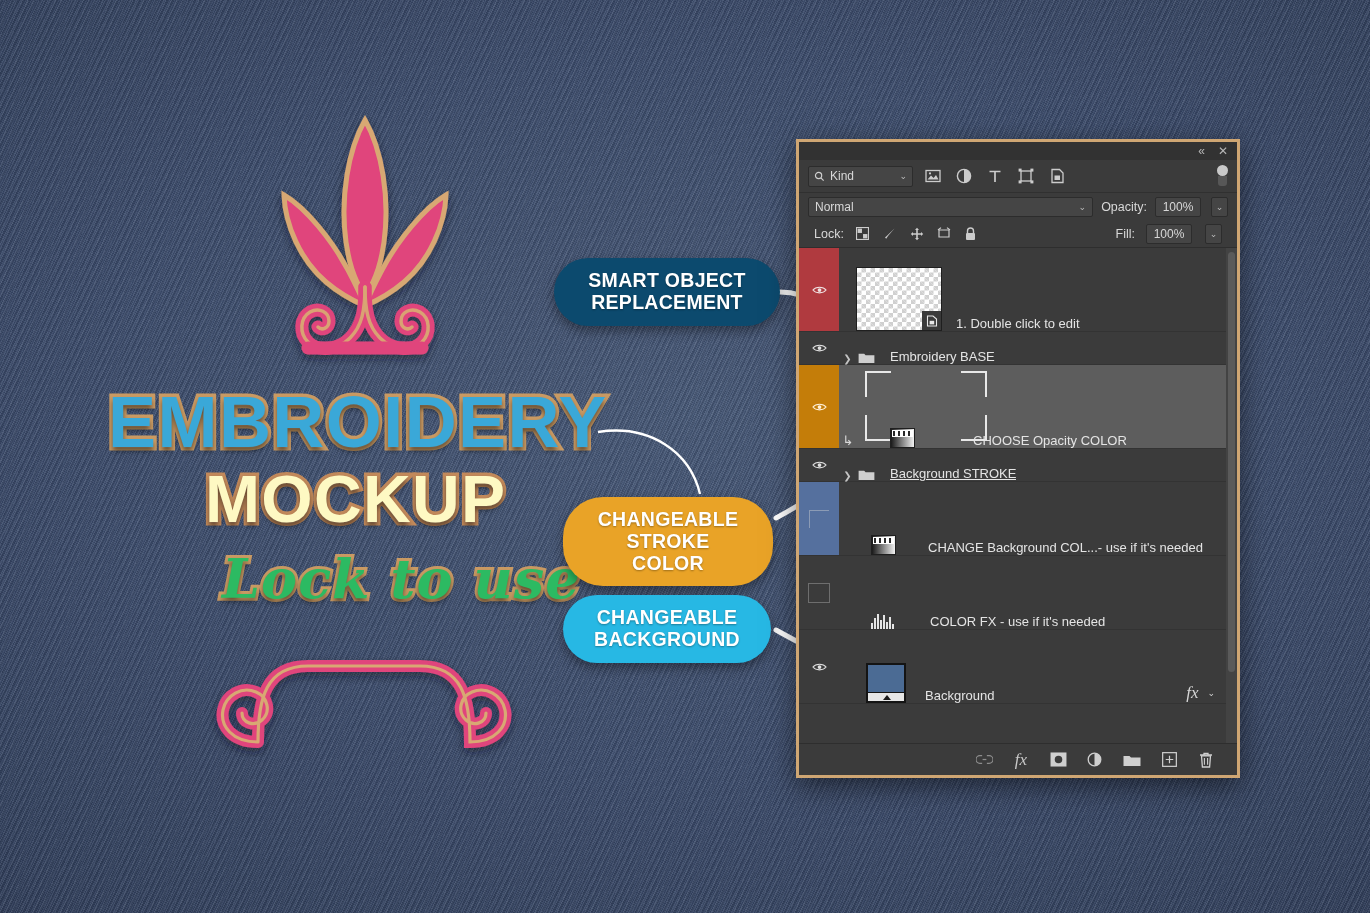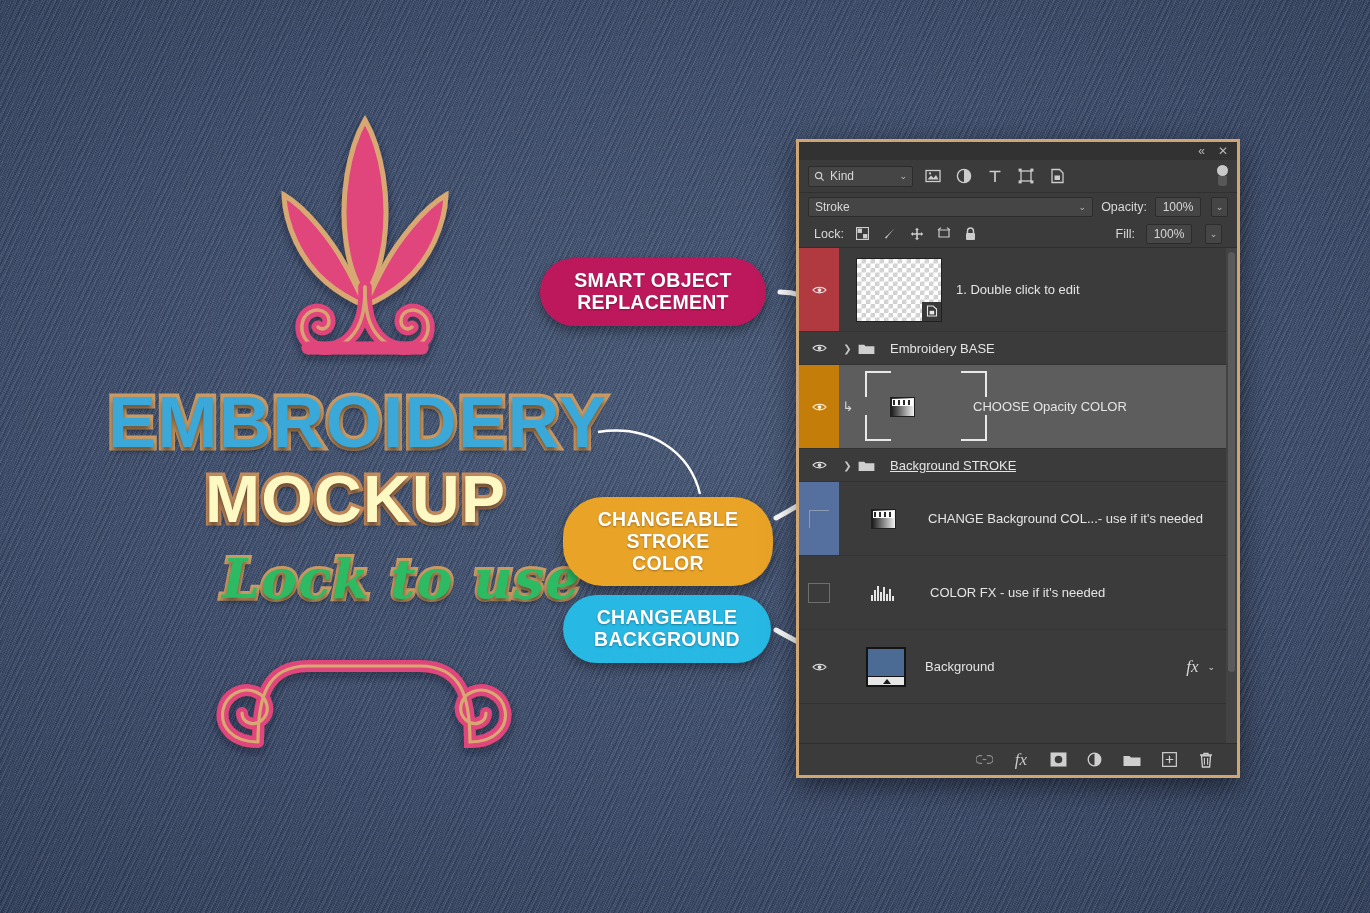--- a/index.html
+++ b/index.html
@@ -105,21 +105,21 @@
     text-align: center;
     font-weight: 900;
     font-size: 19.5px;
     line-height: 1.12;
     letter-spacing: 0.015em;
     color: #ffffff;
     text-shadow: 0 1px 2px rgba(0,0,0,0.33);
     box-shadow: 0 5px 11px rgba(0,0,0,0.36);
     white-space: pre-line;
   }
-  #callout-smart-object { left: 540px; top: 258px; background: #be185d; width: 226px; }
+  #callout-smart-object { left: 554px; top: 258px; background: #0c4a6e; width: 226px; }
   #callout-stroke-color { left: 563px; top: 497px; background: #e9a327; width: 210px; }
   #callout-background   { left: 563px; top: 595px; background: #27b8e4; width: 208px; }
 
   
   #arrows { position: absolute; inset: 0; pointer-events: none; }
 
   
   #ps-logo {
     position: absolute;
     left: 976px; top: 88px;
@@ -252,21 +252,21 @@
   .lock-ico { color: #cccccc; display: flex; align-items: center; justify-content: center; width: 16px; }
 
   
   #layers-list {
     flex: 1;
     background: #3b3b3b;
     overflow: hidden;
     position: relative;
   }
   .layer-row {
-    display: flex; align-items: center;
+    display: flex; align-items: flex-end;
     border-bottom: 1px solid #333333;
     position: relative;
     height: 52px;
   }
   .layer-row.tall { height: 84px; }
   .layer-row.selected { background: #5d5d5d; }
 
   .color-strip {
     width: 40px; align-self: stretch;
     display: flex; align-items: center; justify-content: center;
@@ -483,21 +483,21 @@
       </div>
 
       <div id="filter-toggle">
         <div class="knob"></div>
           <div class="stem"></div>
       </div>
     </div>
 
     <div id="blend-row">
       <div id="blend-mode">
-        <span>Stroke</span>
+        <span>Normal</span>
         <span class="chev">⌄</span>
       </div>
       <span>Opacity:</span>
       <div class="num-field">100%</div>
       <div class="num-chev">⌄</div>
     </div>
 
     <div id="lock-row">
       <span>Lock:</span>
       <div class="lock-ico">

